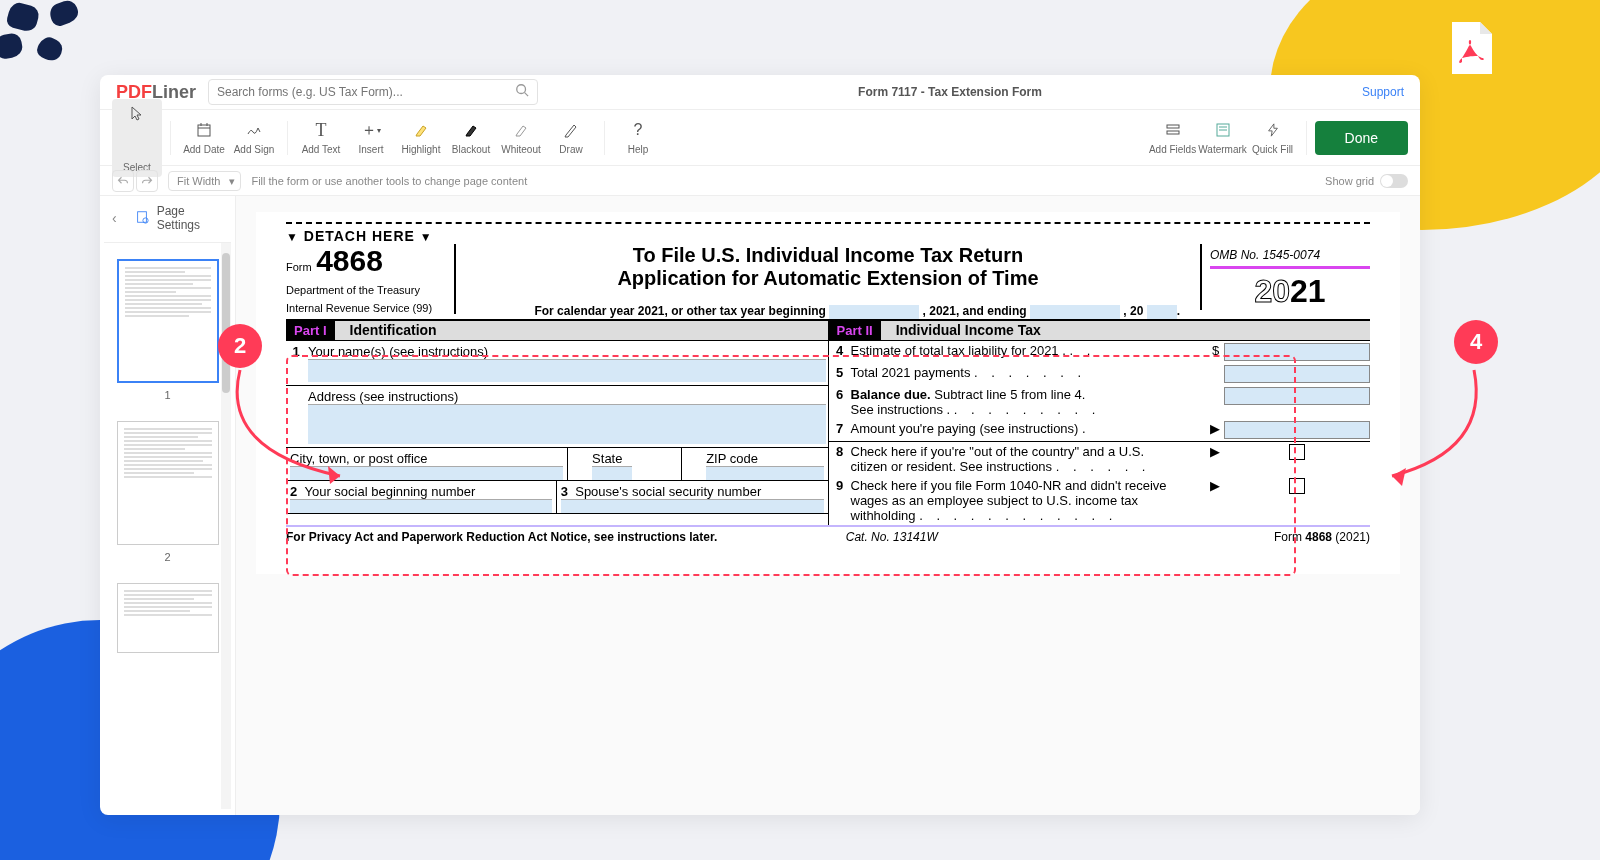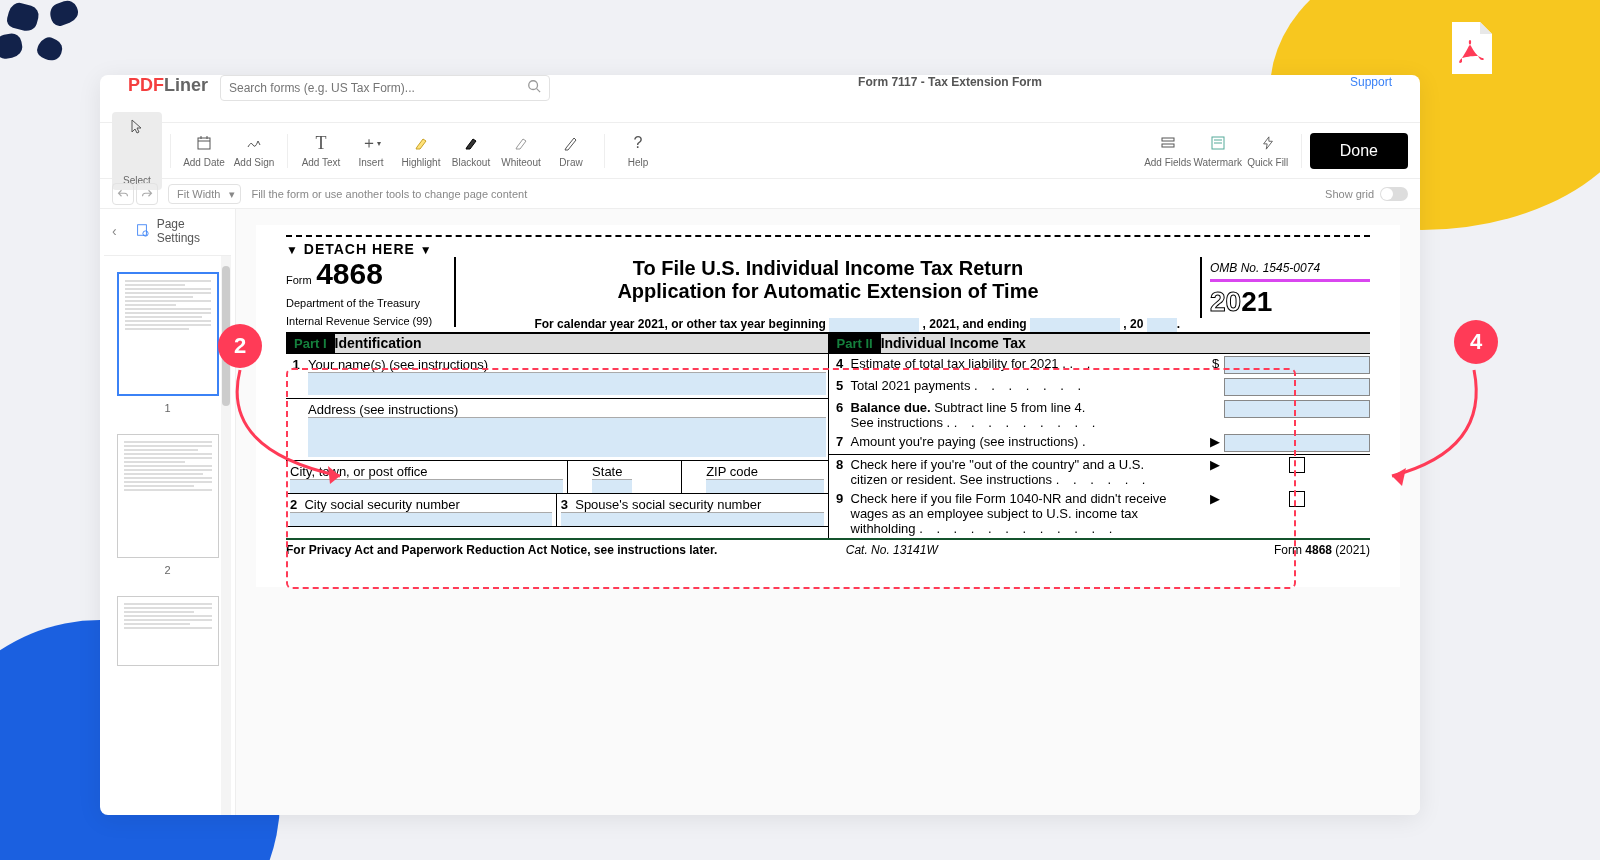--- a/index.html
+++ b/index.html
@@ -10,37 +10,37 @@
 .bg-blue { position: absolute; bottom: -120px; left: -80px; width: 360px; height: 360px; background: #1b60e0; border-radius: 50%; }
 .bg-navy { position: absolute; top: 220px; right: -10px; }
 .bg-dots-tl { position: absolute; top: 0; left: -10px; }
 .bg-dots-tl .dot { position: absolute; background: #12224a; border-radius: 10px 10px 12px 8px / 12px 10px 10px 8px; }
 .pdf-icon { position: absolute; top: 18px; right: 100px; width: 60px; height: 60px; }
 
 
 .editor-window { position: absolute; top: 75px; left: 100px; width: 1320px; height: 740px; background: #fff; border-radius: 8px; box-shadow: 0 4px 24px rgba(0,0,0,0.08); overflow: hidden; }
 
 
-.topbar { height: 48px; display: flex; padding: 0 28px; border-bottom: 1px solid #eee; }
+.topbar { height: 35px; display: flex; align-items: center; padding: 0 16px; border-bottom: 1px solid #eee; }
 .logo { font-weight: 700; font-size: 18px; color: #f43f3f; margin-right: 12px; }
 .logo .liner { color: #666; }
 .search-wrap { width: 330px; height: 26px; border: 1px solid #e2e2e2; border-radius: 4px; display: flex; align-items: center; padding: 0 8px; color: #999; }
 .search-wrap input { border: none; outline: none; flex: 1; font-size: 12px; }
 .doc-title { flex: 1; text-align: center; font-size: 12px; color: #555; font-weight: 600; }
 .support-link { font-size: 12px; color: #3b82f6; }
 
 
 .toolbar { height: 56px; display: flex; align-items: center; padding: 0 12px; border-bottom: 1px solid #eee; }
 .tool-group { display: flex; gap: 0; }
 .tool { width: 50px; display: flex; flex-direction: column; align-items: center; justify-content: center; font-size: 10px; color: #666; cursor: pointer; padding: 4px 0; border-radius: 4px; }
 .tool.active { background: #ececec; gap: 35px; }
 .tool .ico { height: 20px; display: flex; align-items: center; justify-content: center; font-size: 16px; color: #555; margin-bottom: 4px; }
 .tool-sep { width: 1px; height: 34px; background: #eee; margin: 0 8px; }
 .spacer { flex: 1; }
-.done-btn { background: #000000; color: #fff; border: none; padding: 9px 30px; border-radius: 4px; font-size: 16px; cursor: pointer; }
+.done-btn { background: #15803d; color: #fff; border: none; padding: 9px 30px; border-radius: 4px; font-size: 14px; cursor: pointer; }
 
 
 .secbar { height: 30px; border-bottom: 1px solid #eee; display: flex; align-items: center; padding: 0 12px; gap: 10px; font-size: 11px; color: #888; }
 .undo-redo { display: flex; gap: 2px; }
 .ur-btn { width: 22px; height: 22px; border: 1px solid #e2e2e2; border-radius: 4px; display: flex; align-items: center; justify-content: center; color: #aaa; cursor: pointer; }
 .zoom-sel { border: 1px solid #e2e2e2; border-radius: 4px; padding: 3px 20px 3px 8px; font-size: 11px; cursor: pointer; position: relative; }
 .grid-toggle { margin-left: auto; display: flex; align-items: center; gap: 6px; }
 .toggle-sw { width: 28px; height: 14px; background: #ddd; border-radius: 10px; position: relative; }
 .toggle-sw::after { content: ''; width: 12px; height: 12px; background: #fff; border-radius: 50%; position: absolute; top: 1px; left: 1px; }
 
@@ -66,30 +66,30 @@
 
 .form-head { display: flex; align-items: flex-start; border-bottom: 2px solid #000; }
 .fh-left { width: 170px; border-right: 2px solid #000; padding-right: 4px; }
 .fh-4868 { font-size: 30px; font-weight: 900; display: inline; }
 .fh-form-word { font-size: 11px; display: inline; }
 .fh-dept { font-size: 11px; margin-top: 6px; }
 .fh-center { flex: 1; text-align: center; padding: 0 20px; }
 .fh-title { font-size: 20px; font-weight: bold; }
 .fh-right { width: 170px; border-left: 2px solid #000; padding-left: 8px; }
 .fh-omb { font-size: 12px; border-bottom: 3px solid #d946ef; padding: 4px 0; font-style: italic; }
-.fh-year { font-size: 28px; font-weight: bold; padding-top: 4px; }
+.fh-year { font-size: 32px; font-weight: bold; padding-top: 4px; text-align: center; }
 .fh-year .y20 { -webkit-text-stroke: 1px #000; color: transparent; }
 .fh-cal { font-size: 12px; font-weight: bold; text-align: right; }
 .fh-cal .blank { display: inline-block; min-width: 90px; background: #d6e8f7; height: 14px; vertical-align: middle; }
 
 .parts { display: flex; }
 .part { flex: 1; }
 .part1 { border-right: 1px solid #000; }
 .part-head { background: #ddd; border-bottom: 1px solid #000; font-size: 14px; font-weight: bold; height: 20px; display: flex; align-items: center; }
-.part-tag { background: #000; color: #15803d; padding: 0 8px; margin-right: 0; height: 100%; display: inline-flex; align-items: center; font-size: 13px; }
+.part-tag { background: #000; color: #d946ef; padding: 0 8px; margin-right: 15px; height: 100%; display: inline-flex; align-items: center; font-size: 13px; }
 .row { display: flex; border-bottom: 1px solid #000; font-size: 13px; }
 .row .num { width: 20px; text-align: center; font-weight: bold; padding: 3px 0; }
 .row .lbl { flex: 1; padding: 3px 2px; }
 .fill { background: #d6e8f7; height: 23px; border-top: 1px solid #aaa; }
 .fill.narrow { height: 14px; }
 
 .grid3 { display: grid; grid-template-columns: 1.8fr 0.6fr 0.8fr; border-bottom: 1px solid #000; gap: 20px; }
 .grid3 > div { border-right: 1px solid #000; font-size: 13px; padding: 3px 4px 0; }
 .grid3 > div:last-child { border-right: none; }
 .grid2 { display: grid; grid-template-columns: 1fr 1fr; border-bottom: 1px solid #000; }
@@ -99,21 +99,21 @@
 .p2row { display: flex; font-size: 13px; padding: 2px 0; }
 .p2row .num { width: 22px; text-align: center; font-weight: bold; }
 .p2row .txt { flex: 1; padding-right: 6px; }
 .p2row .dollar { width: 12px; }
 .p2row .amt { width: 146px; }
 .p2row .amt .fill2 { background: #d6e8f7; height: 18px; border: 1px solid #888; }
 .p2row .arrow { width: 18px; text-align: center; }
 .p2row .chk { width: 16px; height: 16px; border: 1px solid #000; display: inline-block; }
 .dots { letter-spacing: 5px; }
 
-.footer-line { border-top: 2px solid #14532d; font-size: 12px; padding-top: 3px; display: flex; }
+.footer-line { border-top: 2px solid #c4b5fd; font-size: 12px; padding-top: 3px; display: flex; }
 .footer-line .fl { font-weight: bold; flex: 1.4; }
 .footer-line .fc { flex: 1; text-align: center; font-style: italic; }
 .footer-line .fr { flex: 1; text-align: right; }
 
 
 .bubble { position: absolute; width: 44px; height: 44px; border-radius: 50%; background: #ff3b57; color: #fff; font-size: 22px; font-weight: bold; display: flex; align-items: center; justify-content: center; z-index: 50; }
 .dash-box { position: absolute; border: 2px dashed #ff3b57; border-radius: 6px; pointer-events: none; z-index: 40; }
 .arrow-svg { position: absolute; z-index: 45; pointer-events: none; }
 </style>
 </head>
@@ -396,21 +396,21 @@
             <div class="row">
                 <div class="num"></div>
                 <div class="lbl"><span>Address (see instructions)</span><div class="fill" style="height:40px;"></div></div>
               </div>
             <div class="grid3">
               <div><span>City, town, or post office</span><div class="fill narrow"></div></div>
               <div><span>State</span><div class="fill narrow" style="width:40px;"></div></div>
               <div><span>ZIP code</span><div class="fill narrow"></div></div>
             </div>
             <div class="grid2">
-              <div><b>2</b>&nbsp;&nbsp;<span>City social security number</span><div class="fill narrow"></div></div>
+              <div><b>2</b>&nbsp;&nbsp;<span>Your social beginning number</span><div class="fill narrow"></div></div>
               <div><b>3</b>&nbsp;&nbsp;<span>Spouse's social security number</span><div class="fill narrow"></div></div>
             </div>
           </div>
 
           <div class="part part2">
             <div class="part-head">
                 <span class="part-tag">Part II</span>
                 <span>Individual Income Tax</span>
               </div>
             <div class="p2row">

